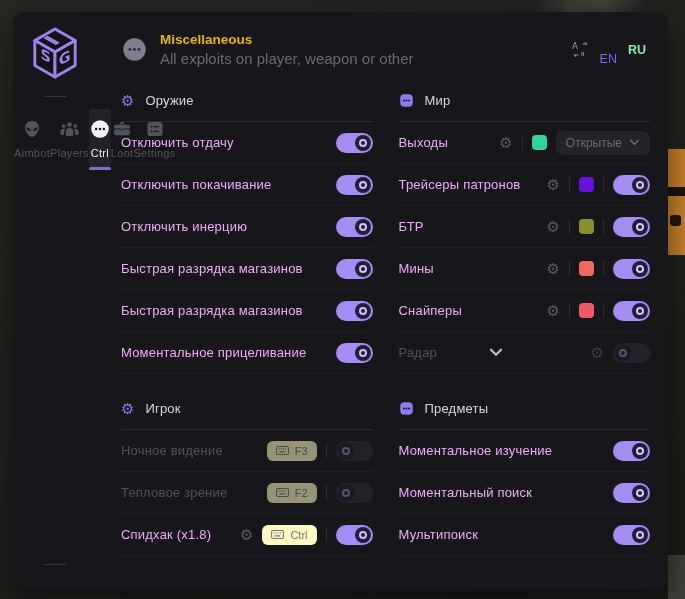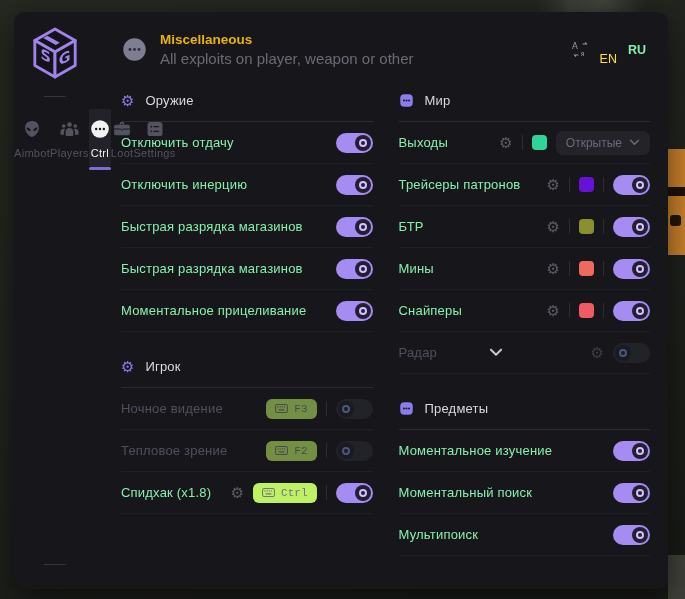--- a/index.html
+++ b/index.html
@@ -44,50 +44,50 @@
   
   .main{flex:1;display:flex;flex-direction:column;min-width:0;}
   .header{display:flex;align-items:center;gap:12px;padding:20px 22px 6px 26px;}
   .avatar{width:27px;height:27px;border-radius:50%;display:flex;align-items:center;justify-content:center;color:#7e7e92;flex:none;}
   .h-text{display:flex;flex-direction:column;gap:3px;}
   .h-title{font-size:13.5px;font-weight:bold;color:#eab308;}
   .h-sub{font-size:15px;color:#69697428;color:#6a6a75;}
   .h-right{margin-left:auto;display:flex;align-items:center;gap:11px;}
   .tr-icon{color:#9a9aa8;display:flex;}
   .lang{font-size:12.5px;cursor:pointer;}
-  .lang.en{color:#fde047;margin-top:19px;}
+  .lang.en{color:#8b5cf6;margin-top:19px;}
   .lang.ru{color:#86efac;font-weight:bold;}
 
   .content{display:flex;gap:26px;padding:2px 18px 0 26px;flex:1;}
   .col{flex:1;min-width:0;}
 
   section{margin-top:13px;}
   section.second{margin-top:22px;}
   .sec-head{display:flex;align-items:center;gap:11px;height:24px;}
   .sec-icon{display:flex;align-items:center;color:#8b7cf0;}
   .sec-gear{font-size:15px;color:#8b7cf0;line-height:1;}
   .sec-title{font-size:13px;font-weight:500;color:#d8d8de;letter-spacing:.2px;}
   .sec-divider{height:1px;background:#2b2b33;margin-top:9px;}
 
   .row{height:41px;display:flex;align-items:center;border-bottom:1px solid #1f1f26;}
-  .row-label{font-size:13px;color:#86efac;letter-spacing:.2px;white-space:nowrap;}
+  .row-label{font-size:13px;color:#f0abfc;letter-spacing:.2px;white-space:nowrap;}
   .expander{margin-left:52px;color:#c6c6ce;display:flex;cursor:pointer;}
   .expander svg{width:14px;height:9px;}
   .row-controls{margin-left:auto;display:flex;align-items:center;gap:9px;}
   .gear{font-size:15px;color:#5c5c68;line-height:1;cursor:pointer;}
   .vsep{width:1px;height:15px;background:#2c2c35;}
   .swatch{width:15px;height:15px;border-radius:4px;cursor:pointer;flex:none;}
   .dropdown{
     display:flex;align-items:center;gap:7px;background:#232329;border-radius:7px;
     padding:5px 10px;color:#6a6a78;font-size:12px;cursor:pointer;
   }
   .dropdown .chev{display:flex;color:#6a6a78;}
   .badge{
-    display:flex;align-items:center;gap:6px;background:#bef264;border-radius:6px;
-    padding:4px 9px;color:#73737f;font-size:11px;cursor:pointer;font-family:Liberation Mono, monospace;
+    display:flex;align-items:center;gap:6px;background:#fef9c3;border-radius:6px;
+    padding:4px 9px;color:#73737f;font-size:11px;cursor:pointer;
   }
   .badge .kbd-ic{display:flex;color:#73737f;}
 
   .toggle{width:37px;height:20px;border-radius:10px;position:relative;cursor:pointer;flex:none;}
   .toggle.on{background:var(--accent,#a48cf2);}
   .toggle.off{background:#26262e;}
   .knob{position:absolute;top:2px;width:16px;height:16px;border-radius:50%;}
   .toggle.on .knob{right:2px;background:#251d36;}
   .toggle.off .knob{left:2px;background:#1b1b23;}
   .knob::after{content:"";position:absolute;inset:0;margin:auto;width:8px;height:8px;border-radius:50%;box-sizing:border-box;}
@@ -225,20 +225,28 @@
             <div class="rows">
               <div class="row">
                 <span class="row-label">Отключить отдачу</span>
                 <span class="row-controls">
                   <span class="toggle on">
                     <span class="knob"></span>
                   </span>
                 </span>
               </div>
               <div class="row">
+                <span class="row-label">Отключить покачивание</span>
+                <span class="row-controls">
+                  <span class="toggle on">
+                    <span class="knob"></span>
+                  </span>
+                </span>
+              </div>
+              <div class="row">
                 <span class="row-label">Отключить инерцию</span>
                 <span class="row-controls">
                   <span class="toggle on">
                     <span class="knob"></span>
                   </span>
                 </span>
               </div>
               <div class="row">
                 <span class="row-label">Быстрая разрядка магазинов</span>
                 <span class="row-controls">

